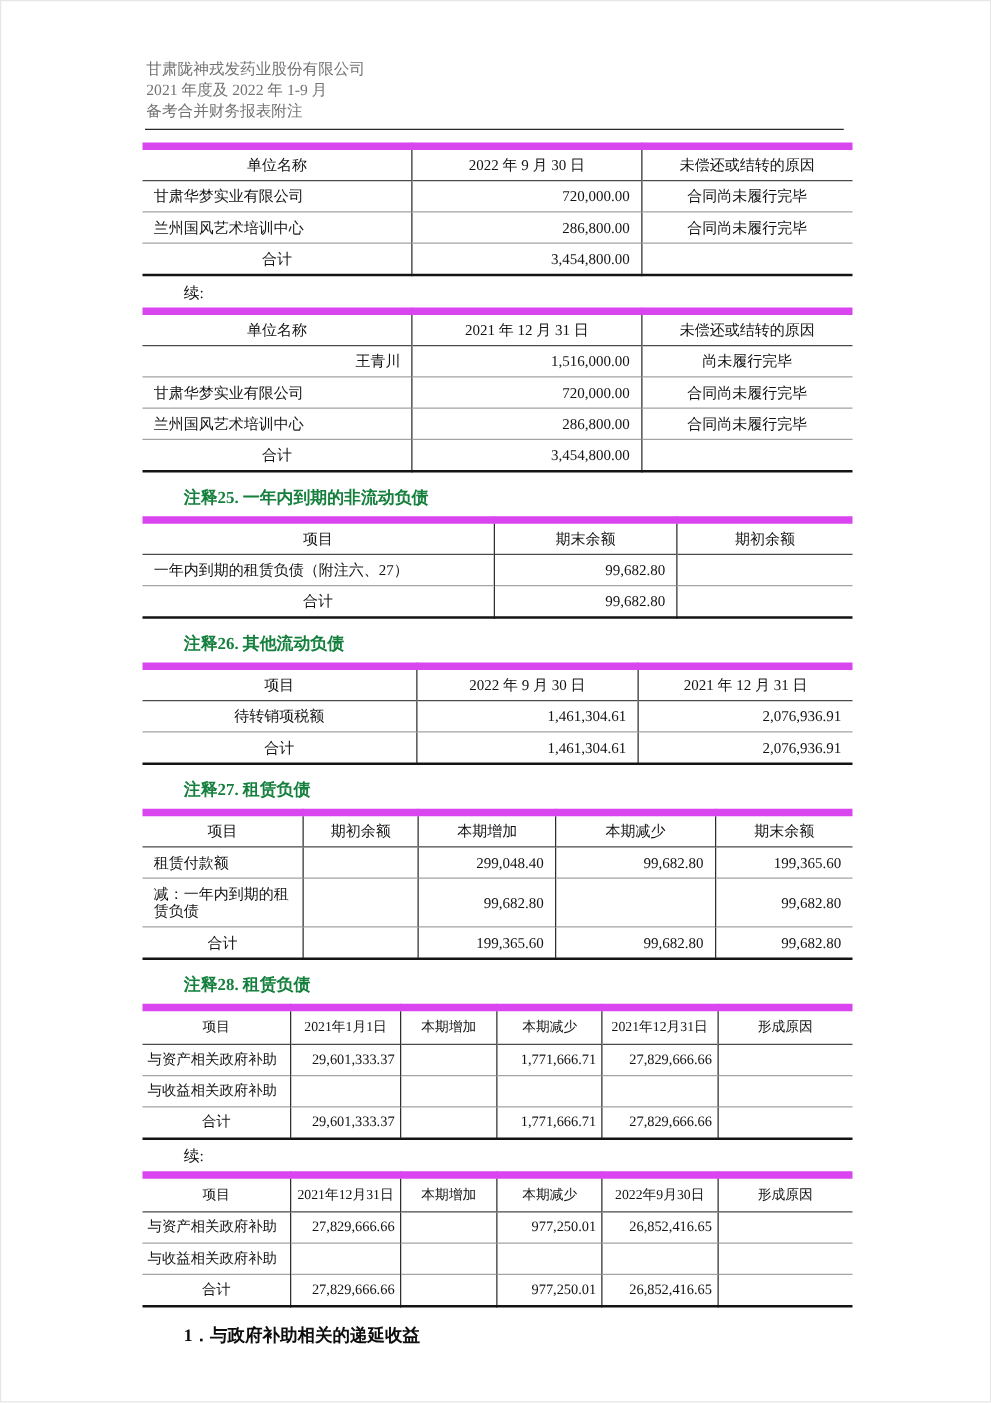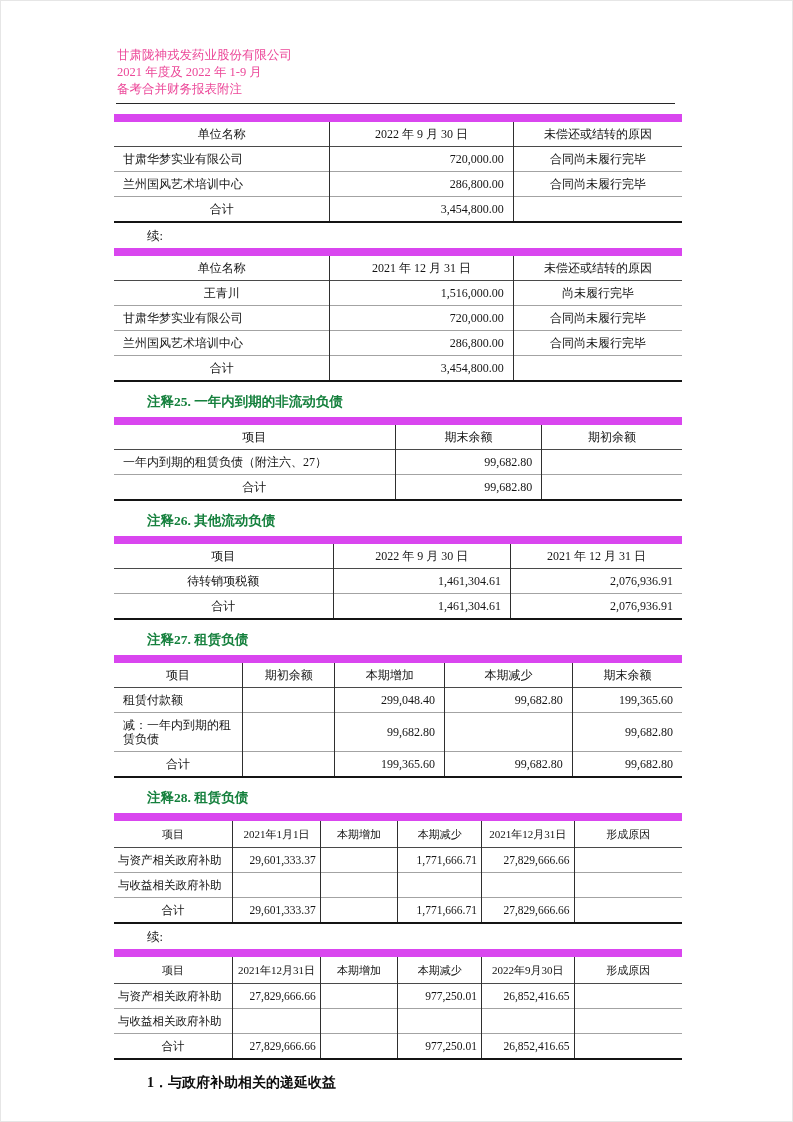--- a/index.html
+++ b/index.html
@@ -8,34 +8,34 @@
     width: 793px; height: 1122px;
     font-family: "Liberation Serif", "DejaVu Serif", serif;
     color: #111; position: relative; overflow: hidden;
   }
   .page {
     position: absolute; inset: 0;
     padding: 46px 110px 0 113px;
     border: 1px solid #e6e6e6;
     background: #fff;
   }
-  .doc-header { margin-left: 3px; font-size: 12.5px; line-height: 17px; color: #ec4899; }
+  .doc-header { margin-left: 3px; font-size: 12.5px; line-height: 17px; color: #737373; }
   .head-rule { border: none; border-top: 1.5px solid #272727; margin: 5px 7px 0 2px; }
 
   table { width: 100%; border-collapse: collapse; table-layout: fixed; margin-top: 6px; }
   table.first { margin-top: 10px; }
   table.after-cont { margin-top: 3px; }
   th, td {
     font-weight: normal; font-size: 12px; line-height: 14px;
     padding: 5px 9px; border-left: 1px solid #2f2f2f;
     overflow: hidden; word-break: break-all; color: #141414;
   }
   th { text-align: center; padding: 5px 4px; }
   th:first-child, td:first-child { border-left: none; }
-  thead tr { border-top: 8px solid #d946ef; border-bottom: 1px solid #4a4a4a; }
+  thead tr { border-top: 6px solid #d946ef; border-bottom: 1px solid #4a4a4a; }
   tbody tr { border-bottom: 1px solid #a3a3a3; }
   tbody tr:last-child { border-bottom: 2px solid #141414; }
 
   table.compact th { font-size: 11px; padding: 6px 1px; }
   table.compact td { font-size: 11.5px; padding: 5px 4px; }
 
   .cont { margin: 5px 0 0 33px; font-size: 12.5px; color: #151515; }
   h3.note-heading { margin: 11px 0 0 33px; font-size: 13.5px; font-weight: bold; color: #15803d; }
   .sub-heading { margin: 14px 0 0 33px; font-size: 14px; font-weight: bold; color: #0d0d0d; }
   .page-footer { margin-top: 16px; text-align: center; font-size: 12.5px; color: #222; }
@@ -93,21 +93,21 @@
       </colgroup>
       <thead>
         <tr>
           <th>单位名称</th>
           <th>2021 年 12 月 31 日</th>
           <th>未偿还或结转的原因</th>
         </tr>
       </thead>
       <tbody>
         <tr>
-          <td style="text-align: center;">王青川</td>
+          <td style="text-align: right;">王青川</td>
           <td style="text-align: right;">1,516,000.00</td>
           <td style="text-align: center;">尚未履行完毕</td>
         </tr>
         <tr>
           <td style="text-align: left;">甘肃华梦实业有限公司</td>
           <td style="text-align: right;">720,000.00</td>
           <td style="text-align: center;">合同尚未履行完毕</td>
         </tr>
         <tr>
           <td style="text-align: left;">兰州国风艺术培训中心</td>

